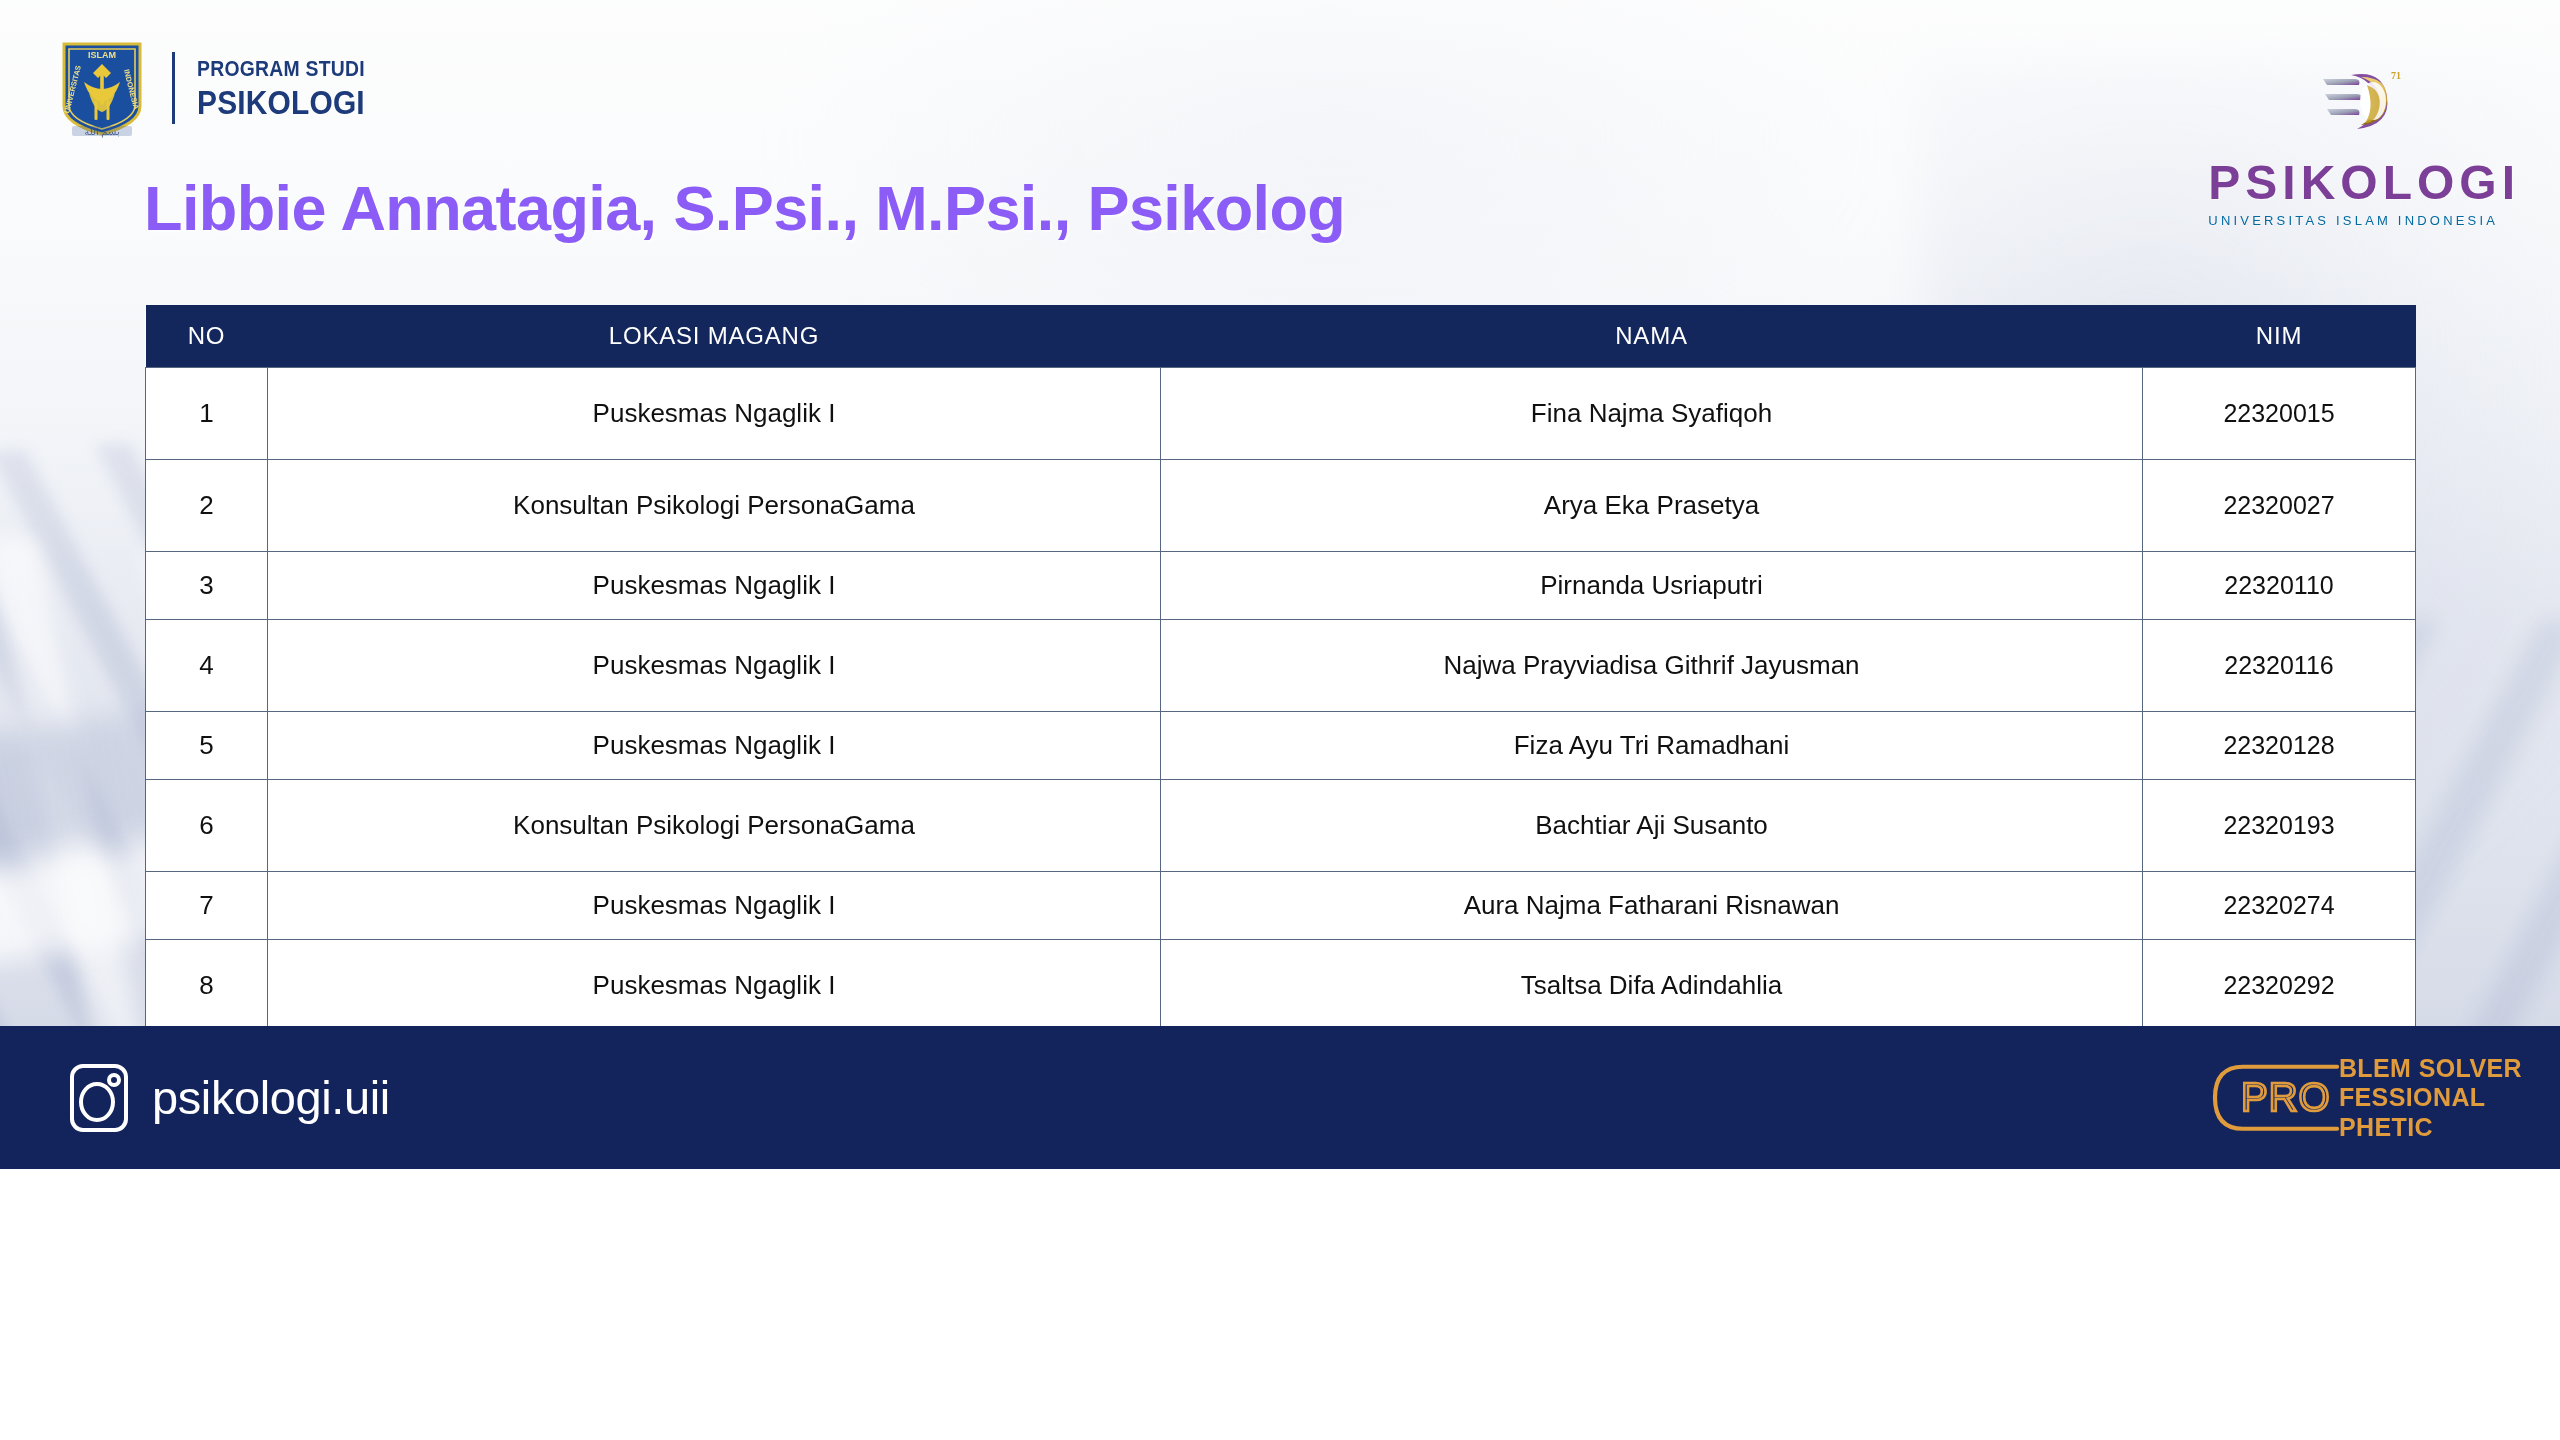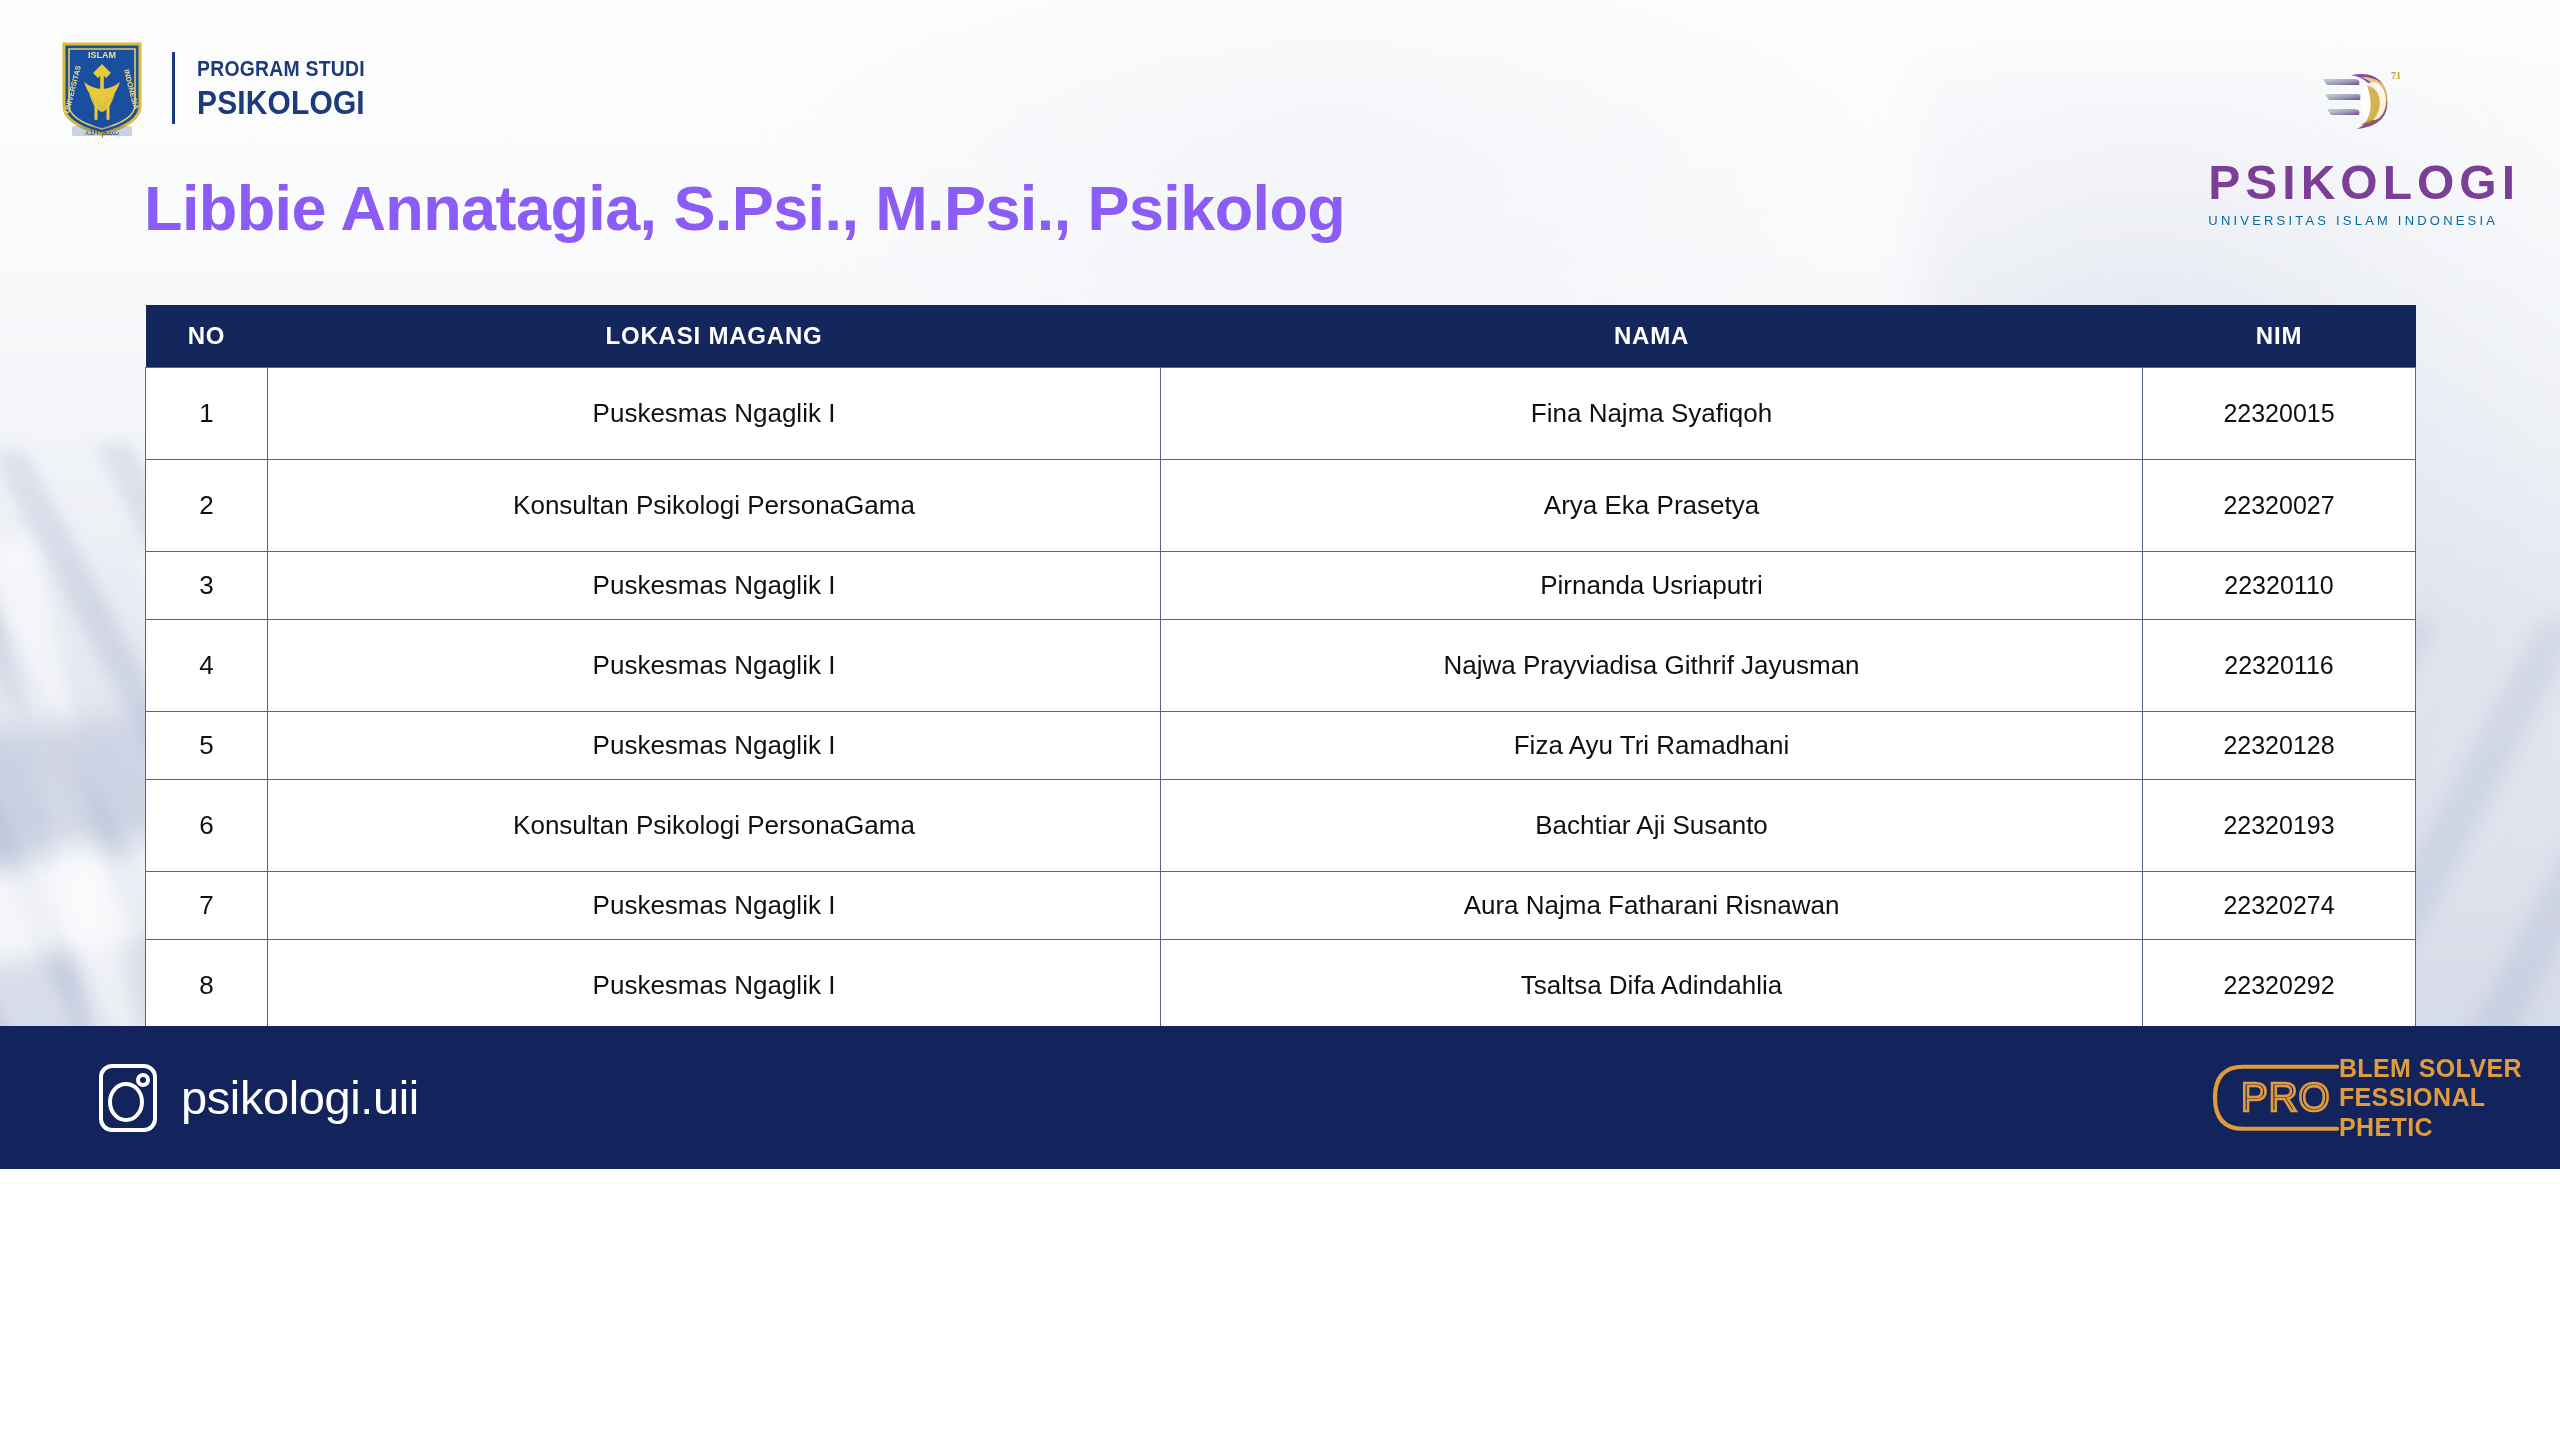--- a/index.html
+++ b/index.html
@@ -209,21 +209,21 @@
   }
   table.data col.c-no   { width: 122px; }
   table.data col.c-lok  { width: 893px; }
   table.data col.c-nam  { width: 982px; }
   table.data col.c-nim  { width: 273px; }
 
   table.data thead th {
     background: #14275c;
     color: #ffffff;
     font-size: 24px;
-    font-weight: 700;
+    font-weight: 400;
     letter-spacing: .8px;
     height: 62px;
     vertical-align: middle;
     border: none;
     text-align: center;
   }
   table.data tbody td {
     border: 1px solid #56677f;
     font-size: 26px;
     color: #101010;
@@ -239,21 +239,20 @@
   table.data tbody td.cell-nim { font-size: 25px; }
 
   
   .footer {
     position: absolute;
     left: 0; bottom: 0;
     width: 2560px; height: 143px;
     background: #13245c;
     z-index: 6;
     display: flex;
-    padding-left: 29px;
   }
   .f-item {
     display: flex; align-items: center; gap: 22px;
   }
   .f-item.ig { margin-left: 68px; }
   .f-item.web { margin-left: 48px; }
   .f-label {
     color: #ffffff;
     font-size: 47px;
     font-weight: 400;

